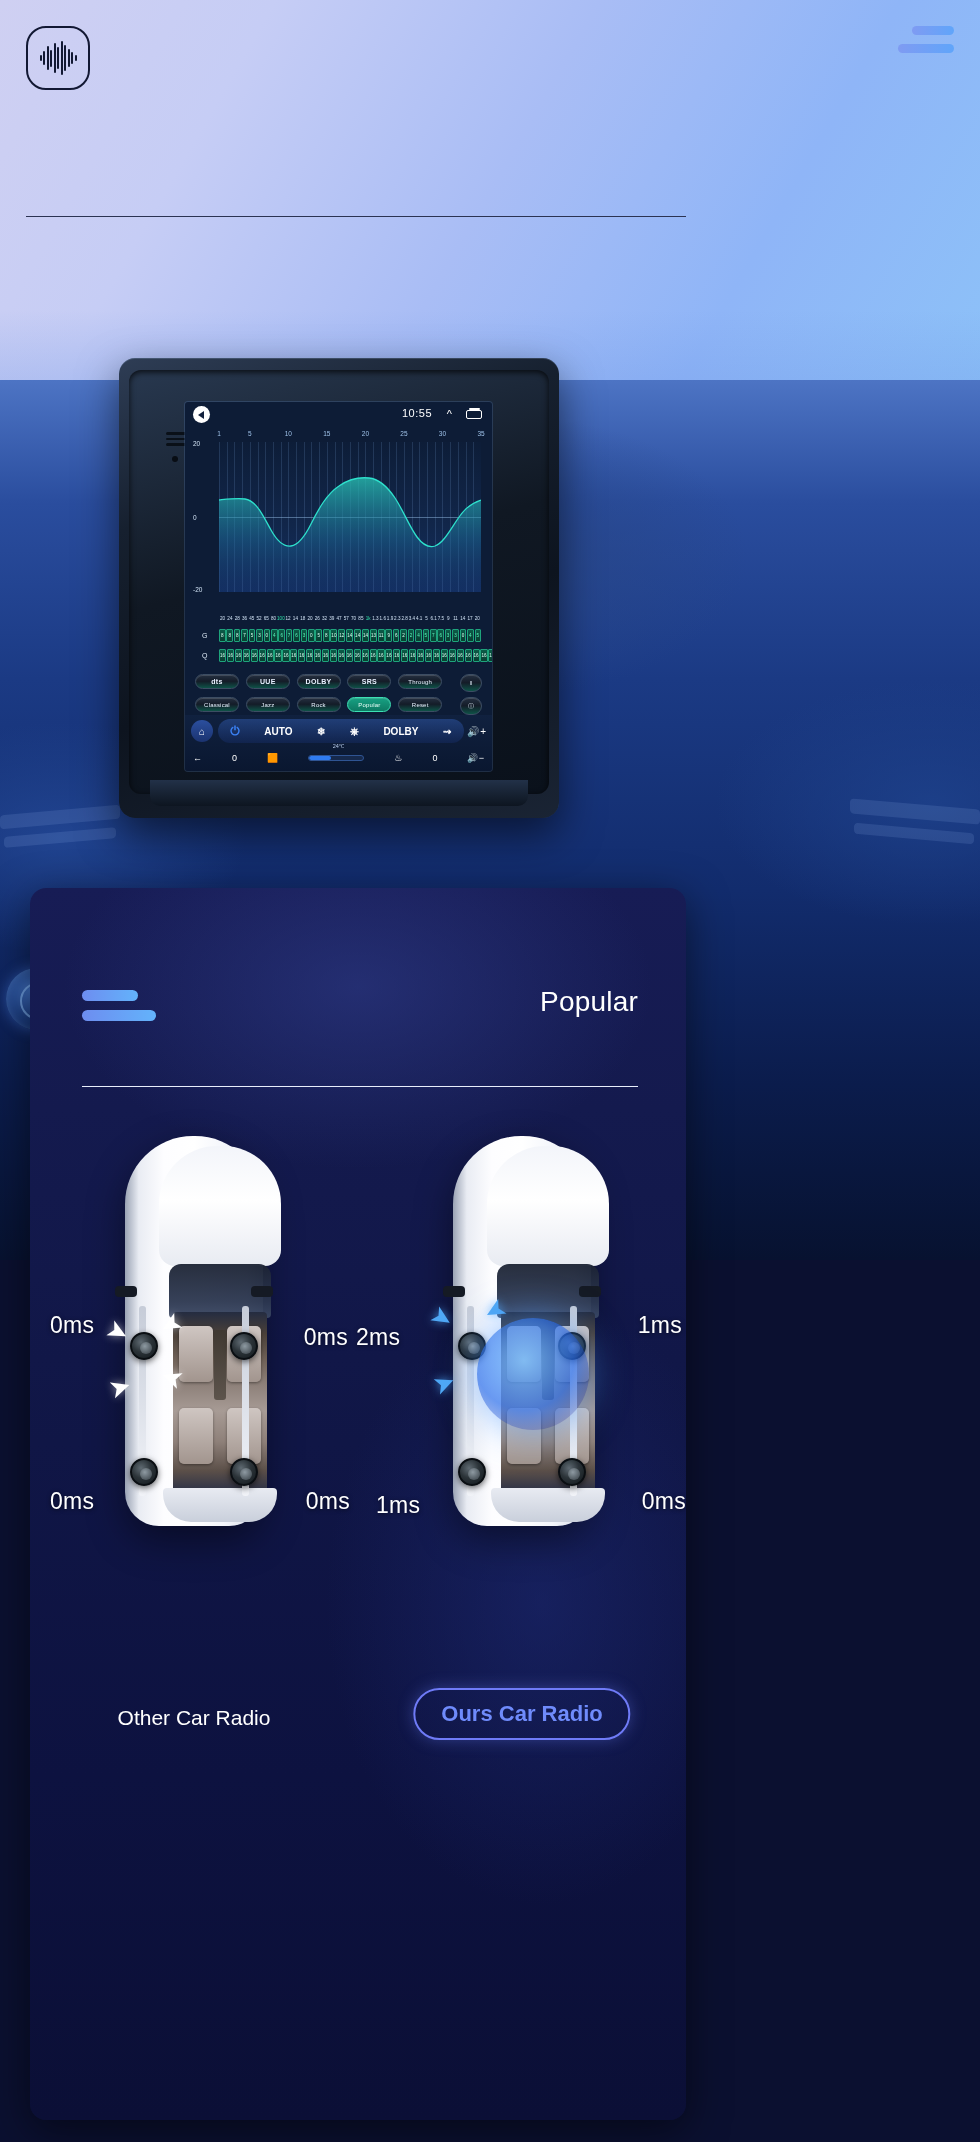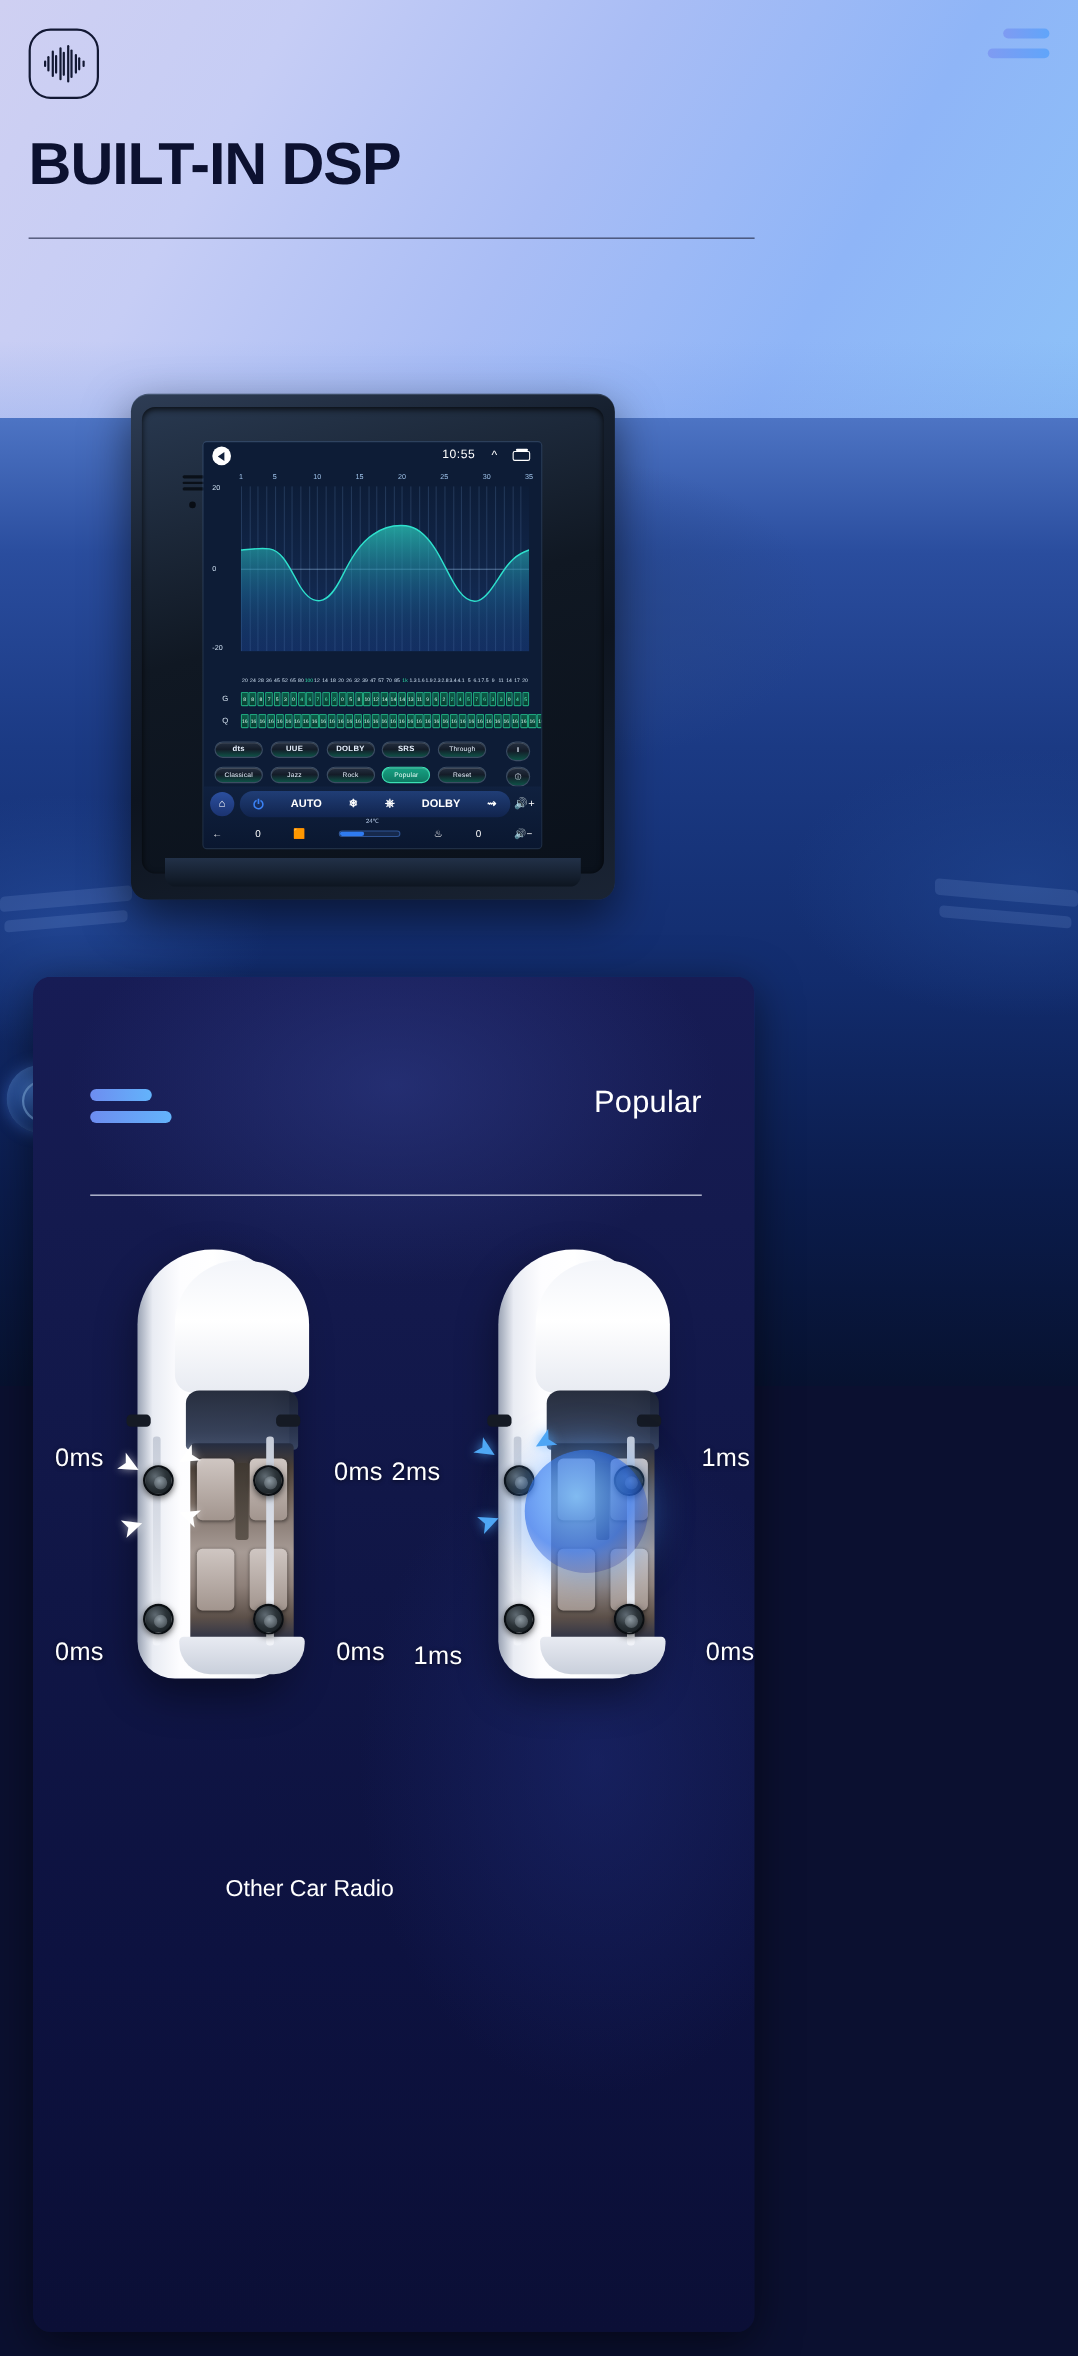--- a/index.html
+++ b/index.html
@@ -312,21 +312,21 @@
     background:radial-gradient(circle at 42% 38%, rgba(120,190,255,.85), rgba(42,110,235,.7) 52%, rgba(26,66,190,.35) 78%, rgba(20,50,160,0) 100%);
     box-shadow:0 0 38px rgba(70,150,255,.6);
   }
 
   .ms{
     position:absolute; color:#fff; font-size:23px; letter-spacing:.3px;
     text-shadow:0 1px 4px rgba(0,0,0,.6);
   }
 
   .car-label{
-    position:absolute; top:570px; width:100%; text-align:right;
+    position:absolute; top:570px; width:100%; text-align:center;
     color:#fff; font-size:21px;
   }
   .ours-btn{
     position:absolute; top:552px; left:50%; transform:translateX(-50%);
     padding:11px 26px; border:2px solid #6f7bf7; border-radius:26px;
     color:#6f8bfb; font-size:22px; font-weight:bold; white-space:nowrap;
     box-shadow:0 0 16px rgba(110,130,250,.35);
   }
 </style>
 </head>
@@ -367,21 +367,20 @@
     <span class="bar" style="height:18px"></span>
     <span class="bar" style="height:12px"></span>
     <span class="bar" style="height:6px"></span>
   </div>
 
   <div class="hdr-toggle">
     <div class="line short"></div>
     <div class="line long"></div>
   </div>
 
-  <div class="hero-title">BUILT-IN DSP</div>
   <div class="hero-rule"></div>
 
   <div class="radio-unit">
     <div class="radio-bezel"></div>
   </div>
   <div class="side-grille">
     <i></i>
       <i></i>
       <i></i>
   </div>
@@ -720,16 +719,17 @@
         <div class="spk rr"></div>
         <div class="arrow blue" style="left:4px;top:168px;transform:rotate(32deg)">➤</div>
         <div class="arrow blue" style="left:6px;top:234px;transform:rotate(-22deg)">➤</div>
         <div class="arrow blue" style="left:58px;top:162px;transform:rotate(150deg)">➤</div>
         <div class="sound-ball"></div>
       </div>
       <div class="ms" style="left:-2px; top:188px">2ms</div>
       <div class="ms" style="right:4px; top:176px">1ms</div>
       <div class="ms" style="left:18px; top:356px">1ms</div>
       <div class="ms" style="right:0px; top:352px">0ms</div>
+      <div class="ours-btn">Ours Car Radio</div>
     </div>
 
   </div>
 </div>
 
 </body></html>

